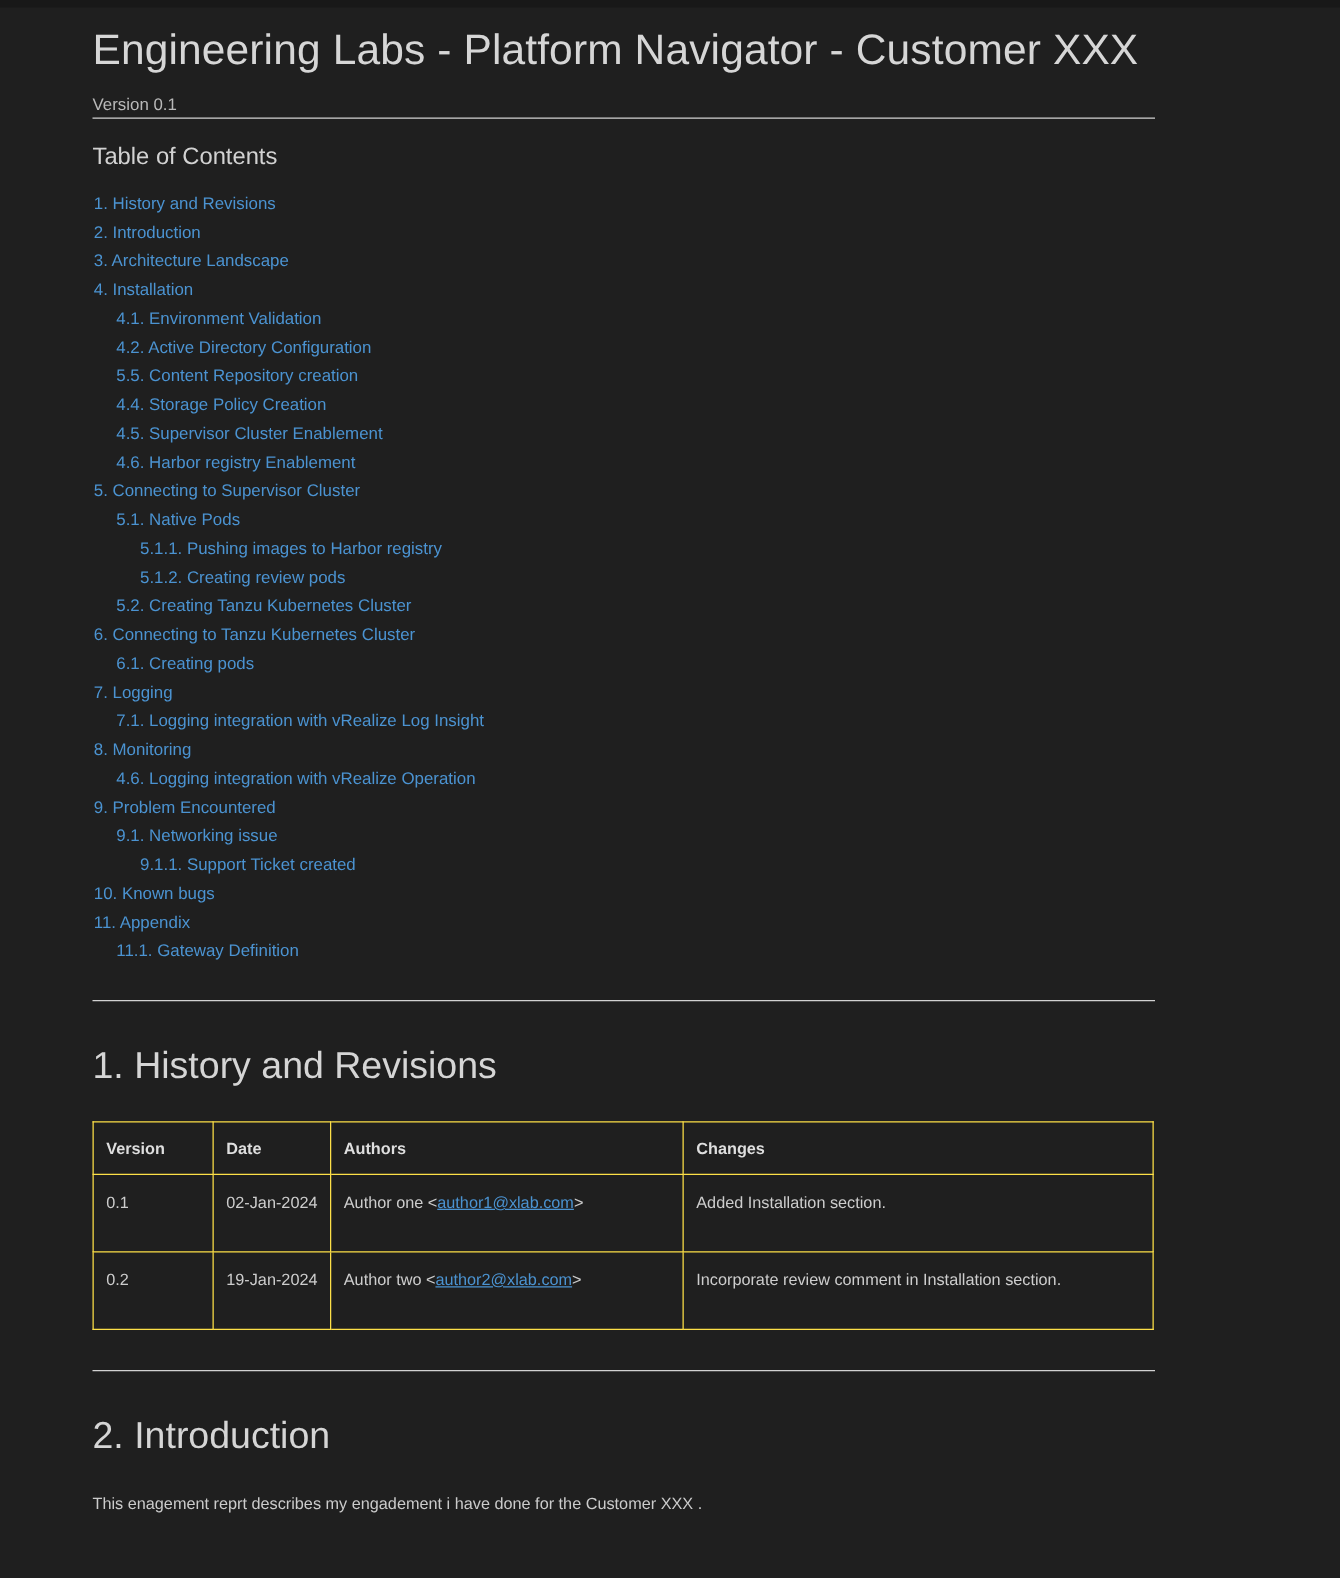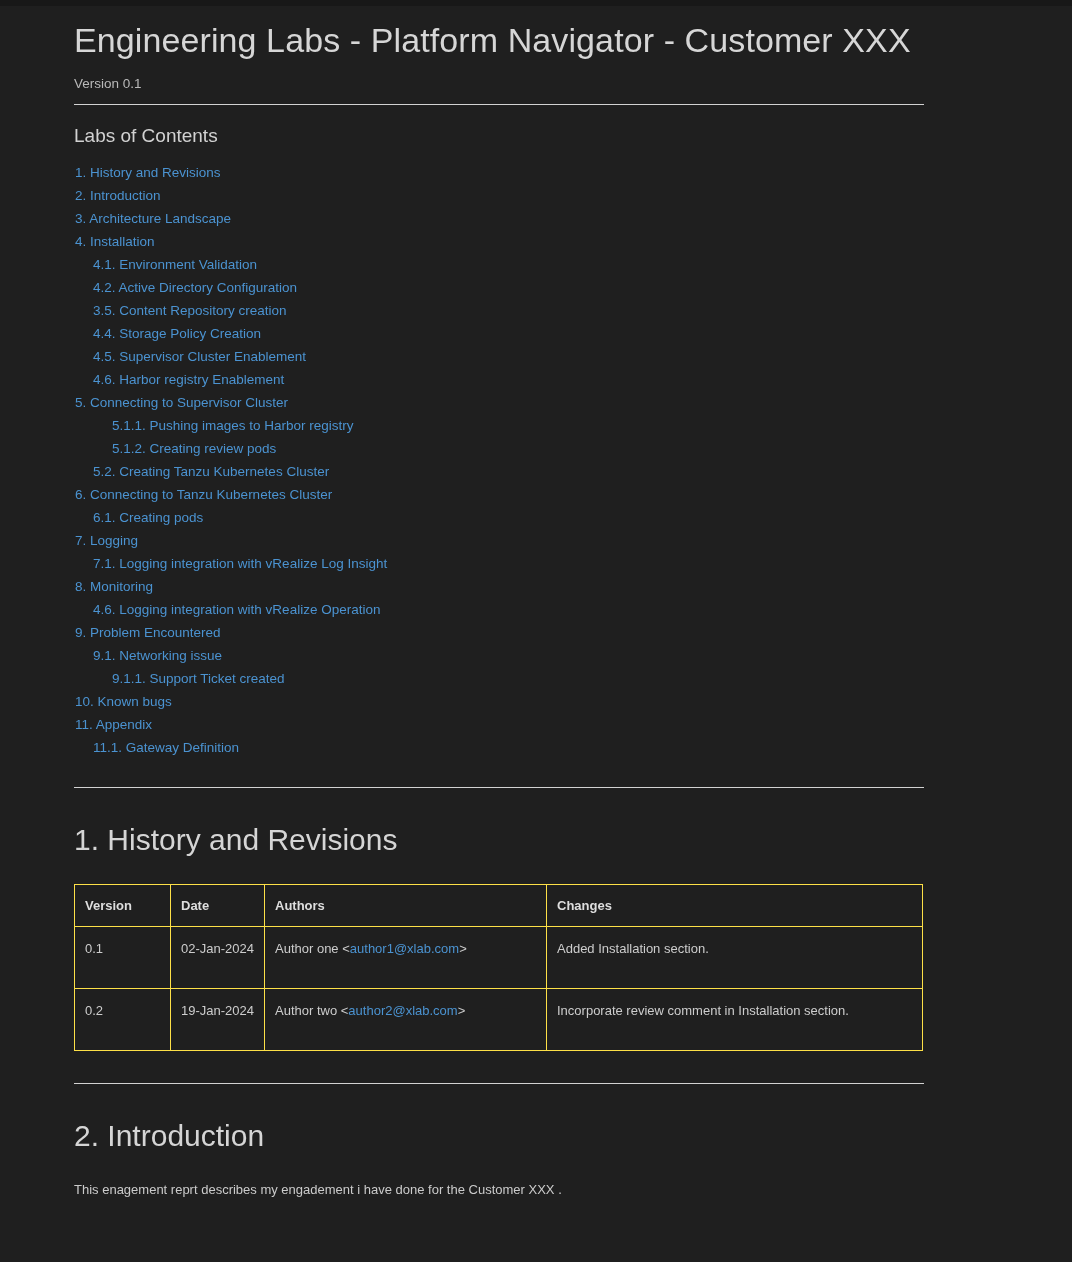--- a/index.html
+++ b/index.html
@@ -39,21 +39,20 @@
     font-weight: 300;
     line-height: 1.32;
     color: #d6d6d6;
     margin: 0;
     letter-spacing: 0.1px;
   }
   #doc-details {
     font-size: 13.5px;
     color: #b9b9b9;
     margin-top: 12px;
-    padding-bottom: 10px;
     border-bottom: 1px solid #d2d2d2;
     line-height: 1.4;
   }
 
   
   #toc {
     margin-top: 20px;
   }
   #toc-title {
     font-size: 19px;
@@ -134,51 +133,53 @@
     height: 62px;
     margin-top: 12px;
   }
   .col-version { width: 96px; }
   .col-date    { width: 94px; }
   .col-authors { width: 282px; }
   .col-changes { width: 376px; }
 
   a.maillink {
     color: #4b93d1;
+    text-decoration: underline;
     cursor: pointer;
     text-align: right;
   }
 </style>
 </head>
 <body>
 
 <div id="top-strip"></div>
 
 <div id="page">
   <div class="content">
 
     <div id="doc-header">
       <h1 id="doc-title">Engineering Labs - Platform Navigator - Customer XXX</h1>
       <div id="doc-details">Version 0.1</div>
     </div>
 
     <div id="toc">
-      <div id="toc-title">Labs of Contents</div>
+      <div id="toc-title">Table of Contents</div>
       <ul class="toc-list" id="toc-list">
           <li class="toc-item toc-level-1">1. History and Revisions</li>
           <li class="toc-item toc-level-1">2. Introduction</li>
           <li class="toc-item toc-level-1">3. Architecture Landscape</li>
           <li class="toc-item toc-level-1">4. Installation</li>
           <li class="toc-item toc-level-2">4.1. Environment Validation</li>
           <li class="toc-item toc-level-2">4.2. Active Directory Configuration</li>
-          <li class="toc-item toc-level-2">3.5. Content Repository creation</li>
+          <li class="toc-item toc-level-2">5.5. Content Repository creation</li>
           <li class="toc-item toc-level-2">4.4. Storage Policy Creation</li>
           <li class="toc-item toc-level-2">4.5. Supervisor Cluster Enablement</li>
           <li class="toc-item toc-level-2">4.6. Harbor registry Enablement</li>
           <li class="toc-item toc-level-1">5. Connecting to Supervisor Cluster</li>
+          <li class="toc-item toc-level-2">5.1. Native Pods</li>
           <li class="toc-item toc-level-3">5.1.1. Pushing images to Harbor registry</li>
           <li class="toc-item toc-level-3">5.1.2. Creating review pods</li>
           <li class="toc-item toc-level-2">5.2. Creating Tanzu Kubernetes Cluster</li>
           <li class="toc-item toc-level-1">6. Connecting to Tanzu Kubernetes Cluster</li>
           <li class="toc-item toc-level-2">6.1. Creating pods</li>
           <li class="toc-item toc-level-1">7. Logging</li>
           <li class="toc-item toc-level-2">7.1. Logging integration with vRealize Log Insight</li>
           <li class="toc-item toc-level-1">8. Monitoring</li>
           <li class="toc-item toc-level-2">4.6. Logging integration with vRealize Operation</li>
           <li class="toc-item toc-level-1">9. Problem Encountered</li>

